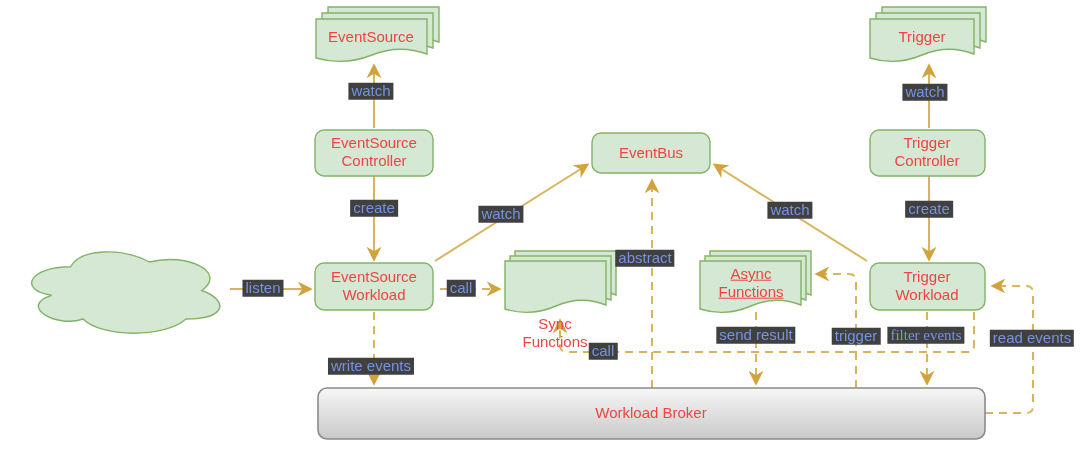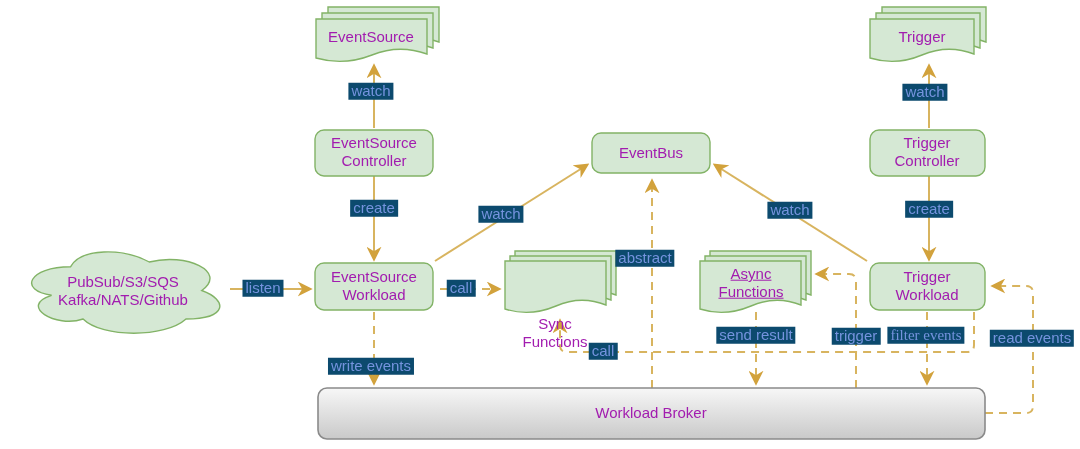--- a/index.html
+++ b/index.html
@@ -7,36 +7,36 @@
     position:relative;
     width:1080px;height:449px;
     background:#ffffff;
     font-family:"Liberation Sans", sans-serif;
     overflow:hidden;
   }
   #shapes{position:absolute;left:0;top:0;width:1080px;height:449px;}
   .node-label{
     position:absolute;
     transform:translate(-50%,-50%);
-    color:#a21caf;
+    color:#ef4444;
     font-size:15px;
     line-height:1.22;
     text-align:center;
     white-space:pre-line;
     z-index:2;
   }
   .edge-label{
     position:absolute;
     transform:translate(-50%,-50%);
     color:#7593de;
     font-size:15px;
     line-height:1.1;
     text-align:right;
     white-space:nowrap;
-    background:#0c4a6e;
+    background:#404040;
     padding:0 3px;
     z-index:3;
   }
   .solid-edge{fill:none;stroke:#d8b45f;stroke-width:2;}
   .dashed-edge{fill:none;stroke:#d8b45f;stroke-width:2;stroke-dasharray:8 6;stroke-linejoin:round;}
   .green-shape{fill:#d5e8d4;stroke:#82b366;stroke-width:1.4;}
 </style>
 </head>
 <body>
 
@@ -98,22 +98,20 @@
 
     <rect class="green-shape" x="315" y="130" width="118" height="46" rx="9"></rect>
     <rect class="green-shape" x="315" y="263" width="118" height="47" rx="9"></rect>
     <rect class="green-shape" x="592" y="133" width="118" height="40" rx="9"></rect>
     <rect class="green-shape" x="870" y="130" width="115" height="46" rx="9"></rect>
     <rect class="green-shape" x="870" y="263" width="115" height="47" rx="9"></rect>
 
     <rect x="318" y="388" width="667" height="51" rx="9" fill="url(#brokerGrad)" stroke="#8a8a8a" stroke-width="1.6"></rect>
   </svg>
 
-  <div class="node-label" style="left:123px;top:291px;">PubSub/S3/SQS
-Kafka/NATS/Github</div>
   <div class="node-label" style="left:371px;top:37px;">EventSource</div>
   <div class="node-label" style="left:374px;top:152px;">EventSource
 Controller</div>
   <div class="node-label" style="left:374px;top:286px;">EventSource
 Workload</div>
   <div class="node-label" style="left:555px;top:285px;margin-top:48px;">Sync
 Functions</div>
   <div class="node-label" style="left:751px;top:283px;text-decoration:underline;">Async
 Functions</div>
   <div class="node-label" style="left:651px;top:153px;">EventBus</div>

